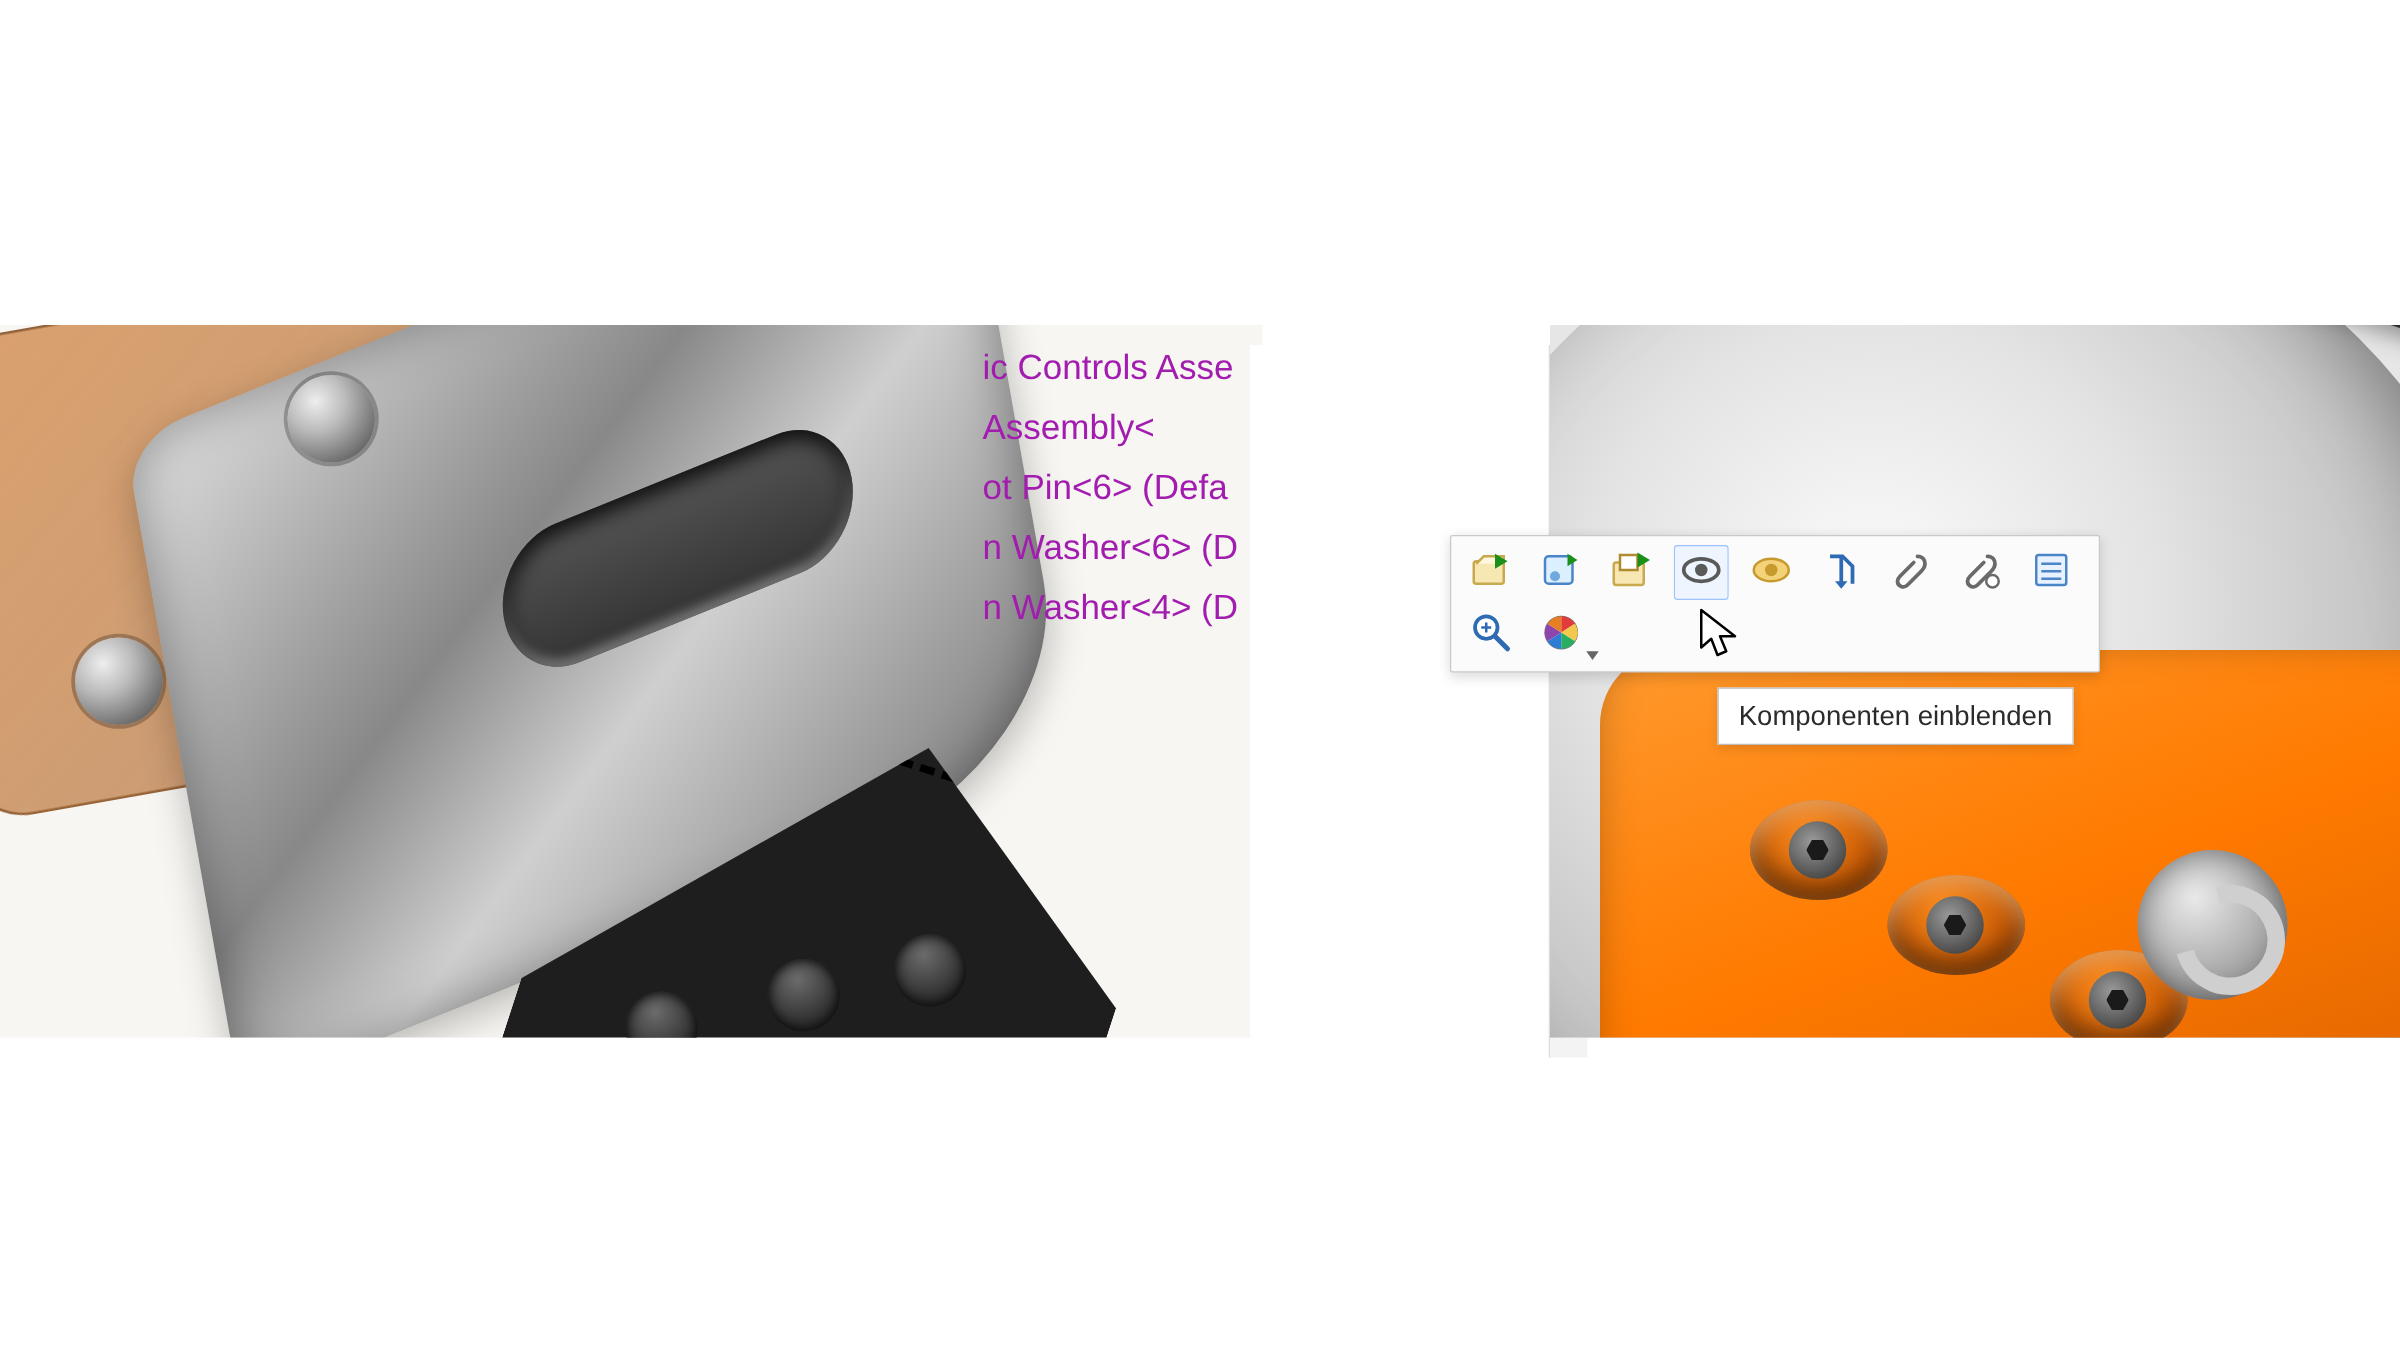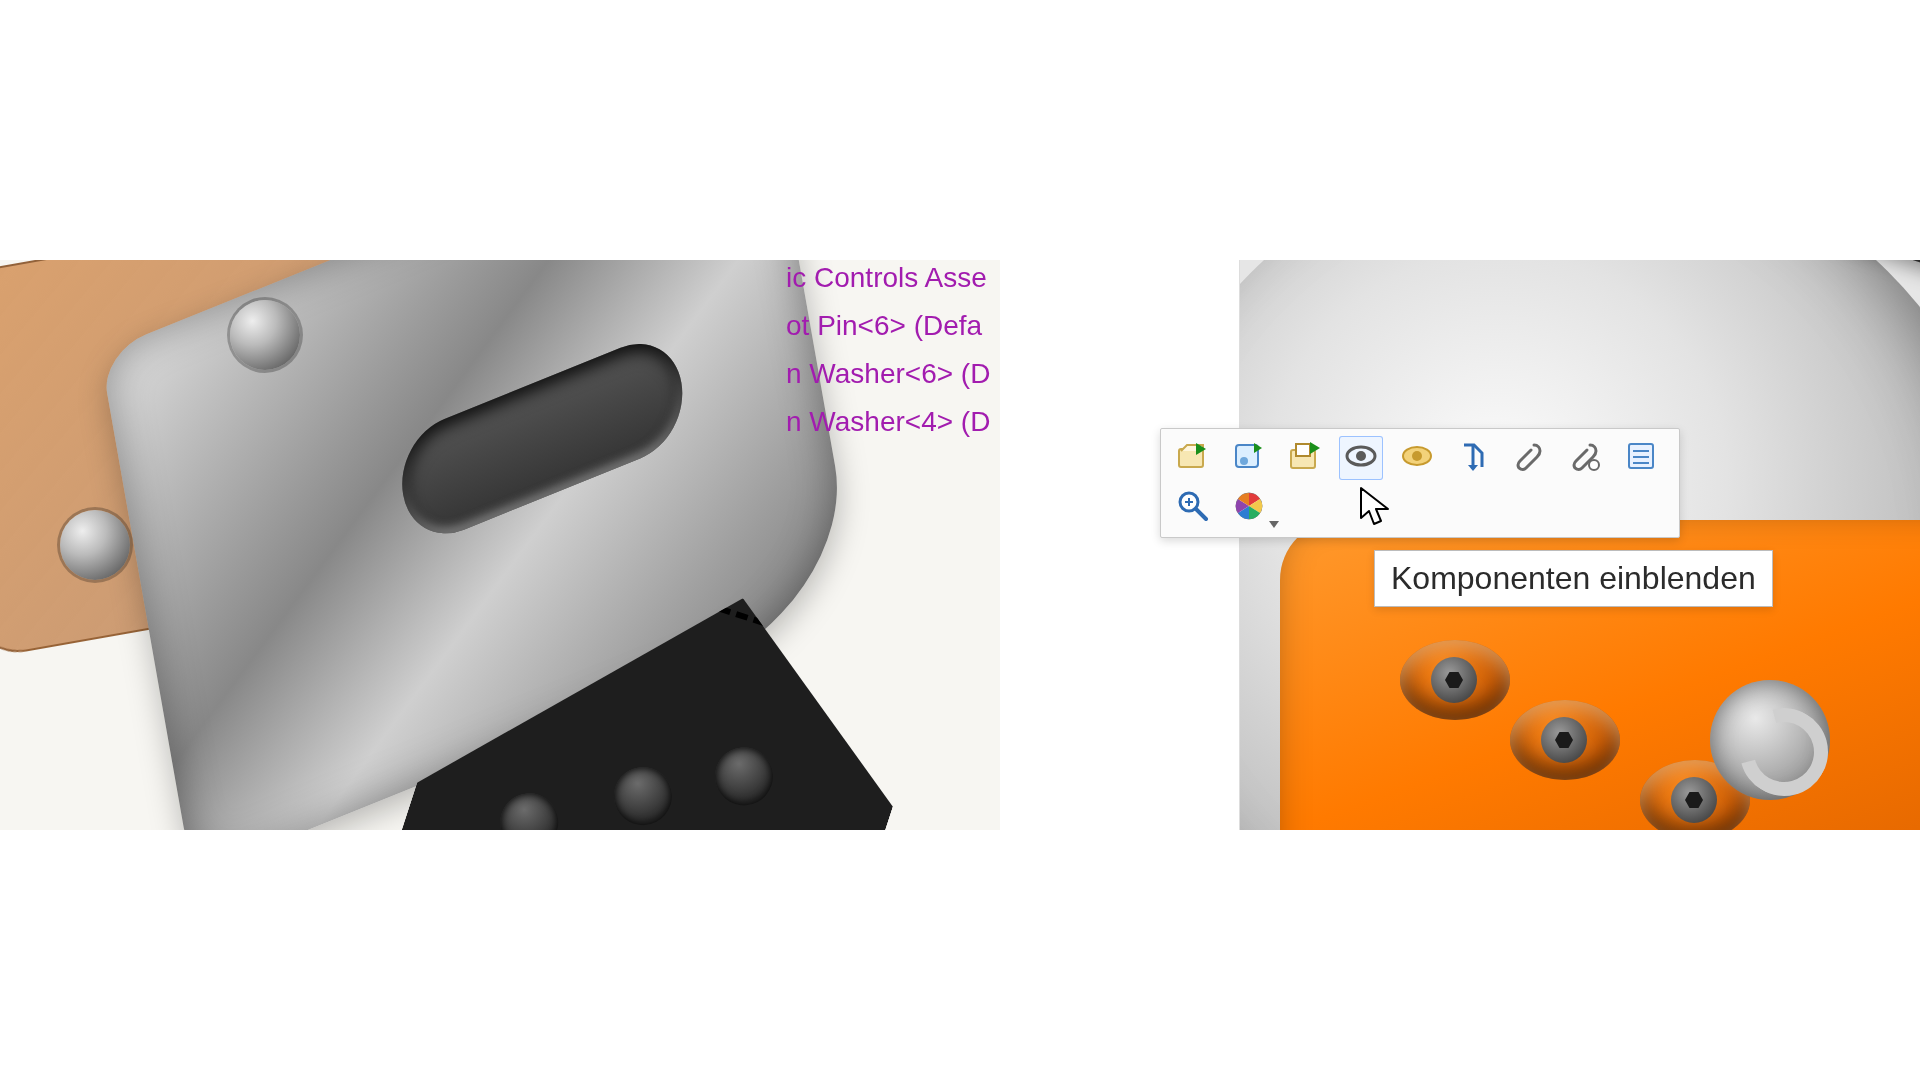--- a/index.html
+++ b/index.html
@@ -39,39 +39,39 @@
        background:radial-gradient(circle at 40% 35%,#9a9a9a,#444 80%);display:flex;align-items:center;justify-content:center}
   .hex::after{content:"";width:18px;height:16px;background:#1a1a1a;
               clip-path:polygon(25% 0,75% 0,100% 50%,75% 100%,25% 100%,0 50%)}
   .cable{position:absolute;left:300px;top:-40px;width:640px;height:720px;border:48px solid #2c2c2c;border-left:none;border-bottom:none;
          border-radius:0 360px 0 0;transform:rotate(18deg);filter:drop-shadow(0 6px 10px rgba(0,0,0,.4))}
   .clip{position:absolute;left:470px;top:420px;width:120px;height:120px;border-radius:60px;
         background:radial-gradient(circle at 38% 32%,#e9e9e9,#8f8f8f 80%);box-shadow:inset 0 0 24px rgba(0,0,0,.4)}
   .clip::after{content:"";position:absolute;left:30px;top:28px;width:60px;height:60px;border-radius:50%;
                border:14px solid #cfcfcf;border-left-color:transparent;transform:rotate(30deg)}
   
-  .tree{position:absolute;left:1000px;top:0;width:240px;height:570px;background:#fff;
+  .tree{position:absolute;left:1000px;top:16px;width:240px;height:570px;background:#fff;
         border-right:1px solid #d9d9d9;font-size:28px;color:#a21caf;line-height:1.0}
   .tree-inner{position:absolute;left:-220px;top:-6px;width:460px}
   .ti{padding:10px 0 10px 6px;white-space:nowrap;border-radius:3px}
   .ti.sel{background:#cfe6ff}
   .scroll{position:absolute;right:-30px;top:0;width:30px;height:570px;background:#f3f3f3;border-left:1px solid #ddd}
   .scroll .thumb{position:absolute;left:4px;top:180px;width:22px;height:150px;background:#cfcfcf;border-radius:4px}
   .sd{position:absolute;right:-52px;top:260px;width:14px;height:14px;border:2px solid #b8b8b8;background:#fff}
   
   .ctx{position:absolute;left:1160px;top:168px;width:498px;background:#fbfbfb;
        border:1px solid #c9c9c9;border-radius:2px;box-shadow:0 3px 10px rgba(0,0,0,.15);padding:7px 10px}
   .row{display:flex;gap:12px;align-items:center}
   .row + .row{margin-top:6px}
   .ibtn{width:44px;height:44px;border-radius:3px;display:flex;align-items:center;justify-content:center;position:relative}
   .ibtn.on{background:#eef5ff;box-shadow:inset 0 0 0 1px #9cc2ff}
   .ibtn svg{width:34px;height:34px}
   .dd{position:absolute;right:-8px;bottom:2px;width:0;height:0;border-left:5px solid transparent;border-right:5px solid transparent;border-top:7px solid #666}
   .tip{position:absolute;left:1374px;top:290px;background:#fff;border:1px solid #bcbcbc;padding:9px 16px;
-       font-size:32px;color:#2b2b2b;box-shadow:0 3px 8px rgba(0,0,0,.12);white-space:nowrap}
+       font-size:22px;color:#2b2b2b;box-shadow:0 3px 8px rgba(0,0,0,.12);white-space:nowrap}
   .cursor{position:absolute;left:1358px;top:226px;width:34px;height:44px;pointer-events:none}
   
   .lb{position:absolute;left:0;width:1920px;background:#fff}
   .lb.top{top:0;height:260px}.lb.bot{top:830px;height:250px}
 </style>
 </head>
 <body>
 
 <div class="lb top"></div>
 <div class="lb bot"></div>
@@ -89,20 +89,21 @@
       <div class="ghole" style="left:90px;top:250px"></div>
       <div class="ghole" style="left:190px;top:190px"></div>
       <div class="ghole" style="left:280px;top:140px"></div>
 
     </div>
   </div>
 
   <div class="tree">
     <div class="tree-inner">
       <div class="ti"><span>ic Controls Asse</span></div>
+      <div class="ti"><span> Assembly&lt;</span></div>
       <div class="ti"><span>ot Pin&lt;6&gt; (Defa</span></div>
       <div class="ti"><span>n Washer&lt;6&gt; (D</span></div>
       <div class="ti"><span>n Washer&lt;4&gt; (D</span></div>
     </div>
     <div class="scroll">
       <div class="thumb"></div>
     </div>
     <div class="sd"></div>
   </div>
 

